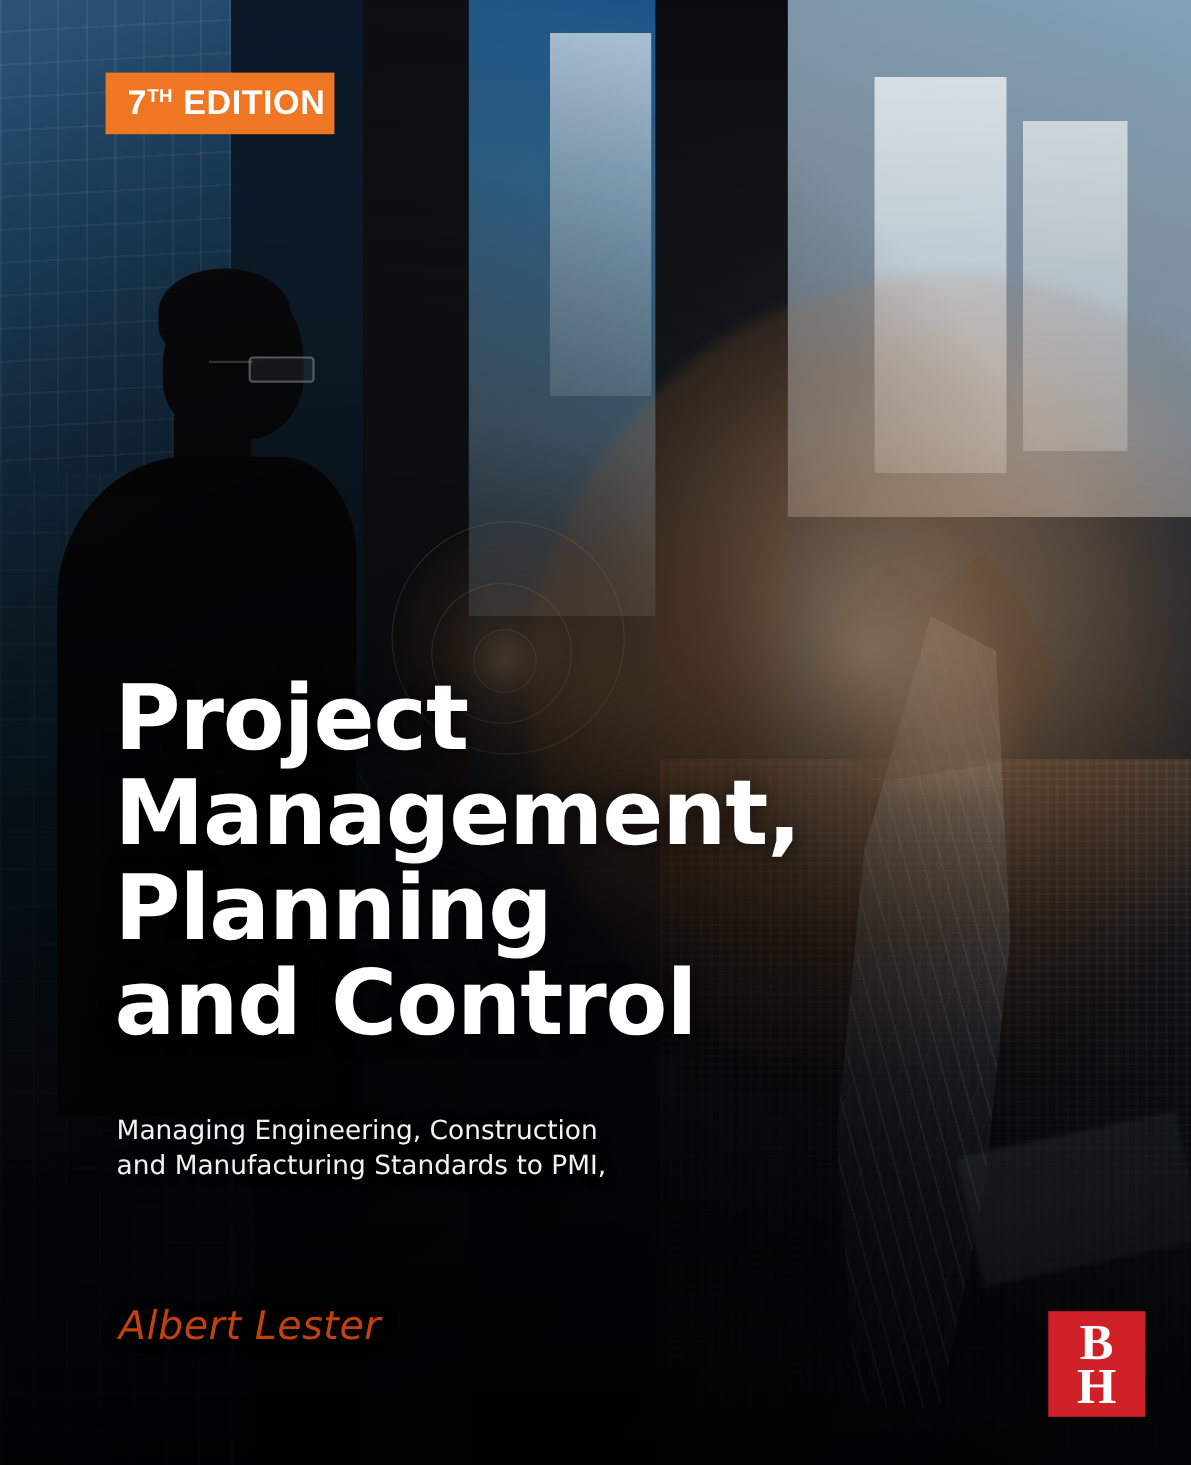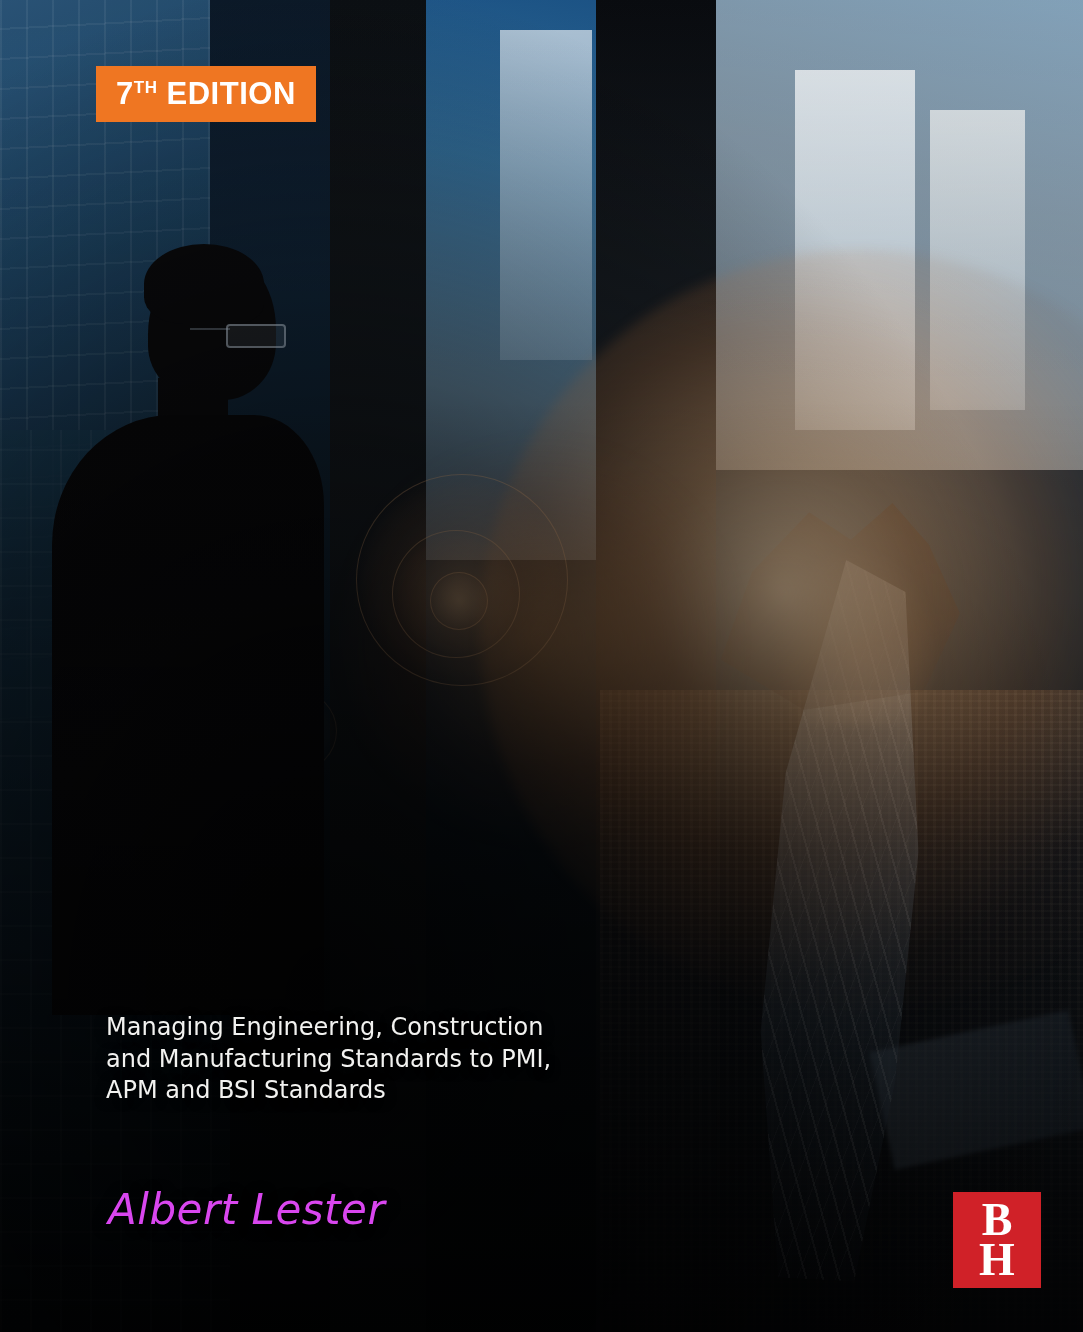--- a/index.html
+++ b/index.html
@@ -212,21 +212,21 @@
       radial-gradient(ellipse at 30% 75%, rgba(0,0,0,0.78) 0%, rgba(0,0,0,0.45) 40%, rgba(0,0,0,0.0) 72%),
       linear-gradient(180deg, rgba(0,0,0,0.05) 0%, rgba(0,0,0,0.0) 30%, rgba(0,0,0,0.35) 72%, rgba(0,0,0,0.72) 100%);
   }
 
   
   .edition-badge {
     position: absolute;
     left: 96px; top: 66px;
     background: #ef7622;
     color: #ffffff;
-    padding: 12px 20px 13px 20px;
+    padding: 12px 8px 13px 20px;
     font-size: 31px;
     font-weight: bold;
     letter-spacing: 0.5px;
     line-height: 1;
     font-family: "Liberation Sans", sans-serif;
   }
   .edition-badge sup {
     font-size: 17px;
     vertical-align: super;
     letter-spacing: 0.5px;
@@ -258,22 +258,22 @@
     font-size: 24px;
     line-height: 1.32;
     text-shadow: 0 2px 12px rgba(0,0,0,0.7);
     font-family: "DejaVu Sans", sans-serif;
   }
 
   .author {
     position: absolute;
     left: 108px;
     top: 1185px;
-    color: #d946ef;
-    font-size: 42px;
+    color: #c2410c;
+    font-size: 36px;
     font-style: italic;
     letter-spacing: 0.5px;
     text-shadow: 0 2px 14px rgba(0,0,0,0.7);
     font-family: "DejaVu Sans", sans-serif;
   }
 
   .publisher-logo {
     position: absolute;
     right: 42px;
     bottom: 44px;
@@ -328,25 +328,30 @@
     <div class="man-neck"></div>
     <div class="man-body"></div>
   </div>
 
   <div class="vignette"></div>
 
   <div class="edition-badge">
     <span>7</span><sup>TH</sup> <span>EDITION</span>
   </div>
 
+  <div class="title-block">
+    <div class="title-line">Project</div>
+    <div class="title-line">Management,</div>
+    <div class="title-line">Planning</div>
+    <div class="title-line">and Control</div>
+  </div>
 
   <div class="subtitle">
     <div>Managing Engineering, Construction</div>
     <div>and Manufacturing Standards to PMI,</div>
-    <div>APM and BSI Standards</div>
   </div>
 
   <div class="author">Albert Lester</div>
 
   <div class="publisher-logo">
     <span class="bh-b">B</span>
     <span class="bh-h">H</span>
   </div>
 
 </div>

